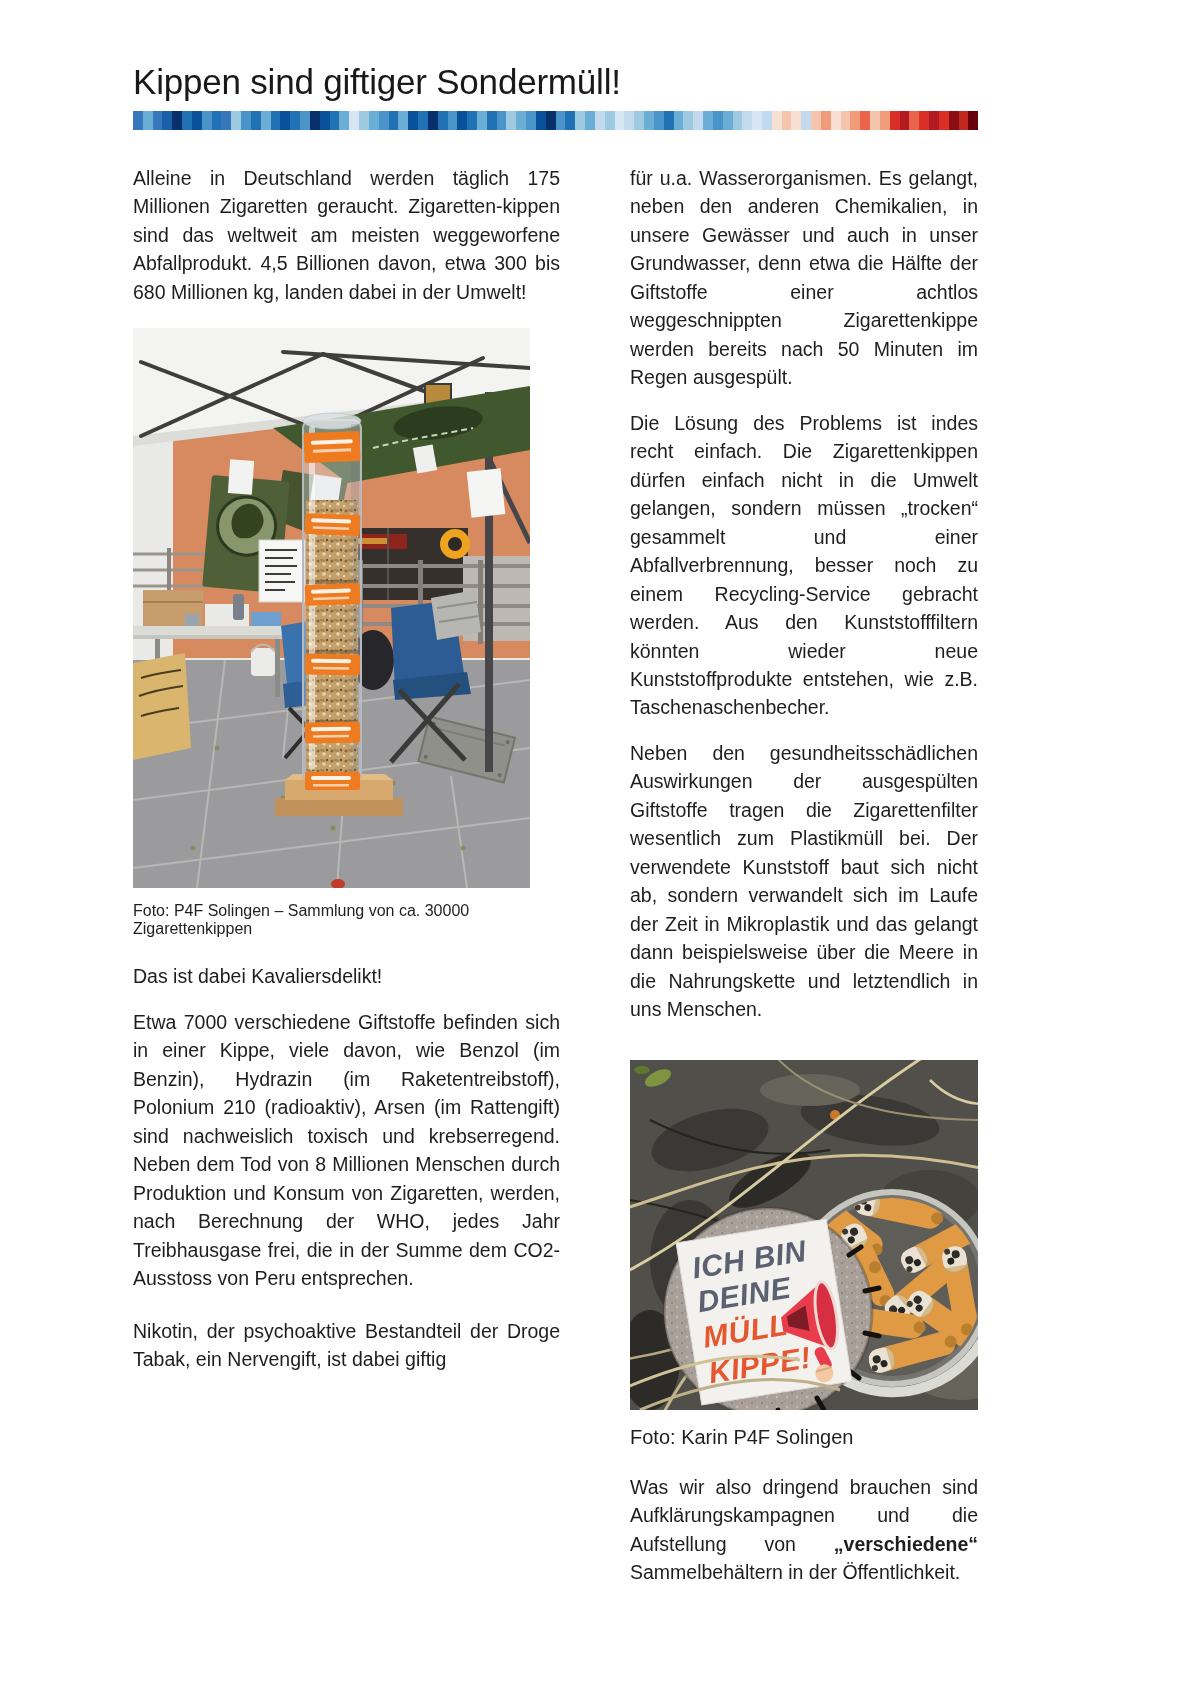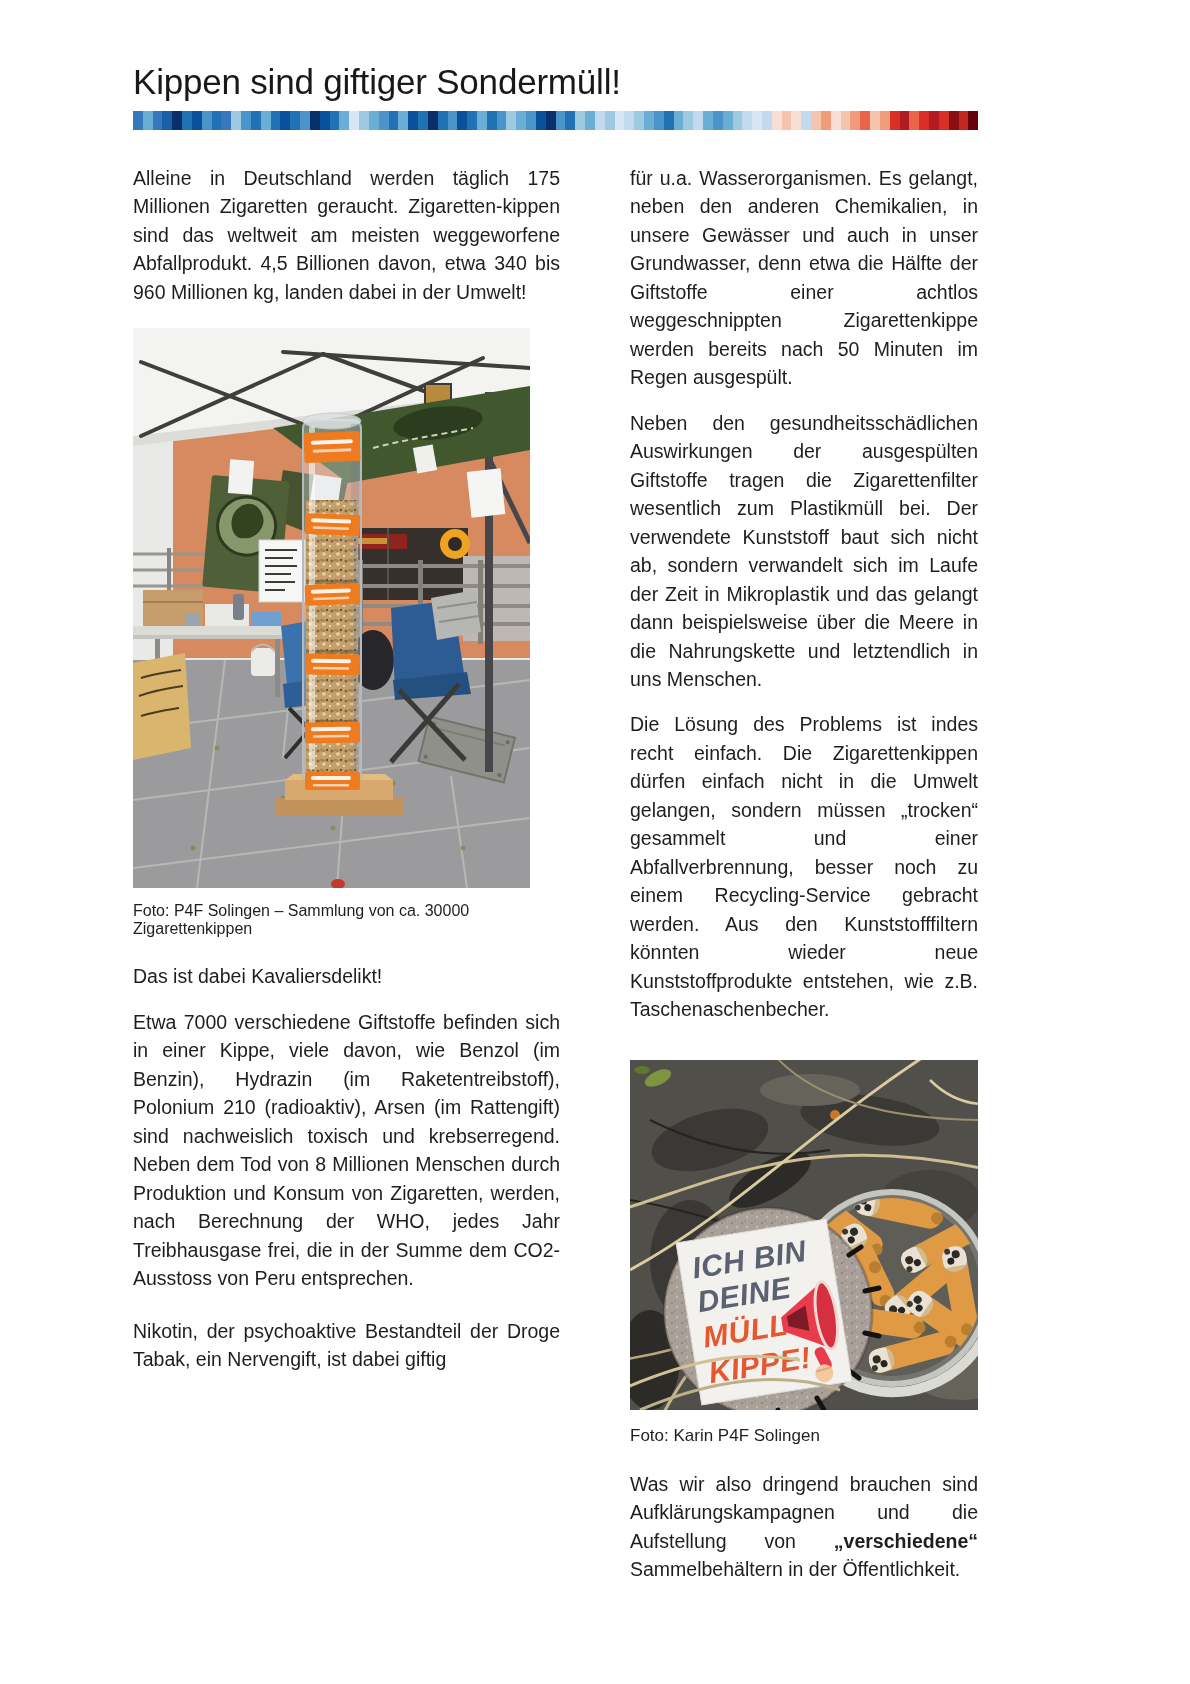--- a/index.html
+++ b/index.html
@@ -12,21 +12,21 @@
   .cols{display:flex;margin-top:34px;}
   .col-left{width:427px;}
   .col-right{width:348px;margin-left:70px;}
   p.para{margin:0 0 17px 0;text-align:justify;font-size:19.5px;line-height:1.46;color:#1e1e1e;}
   p.para:last-child{margin-bottom:0;margin-top:24px;}
   figure{margin:0;}
   figure svg{display:block;}
   .fig1{margin-top:22px;}
   .fig2{margin-top:36px;}
   .caption{font-size:16px;color:#1f1f1f;margin:14px 0 24px 0;}
-  .caption2{font-size:17px;color:#1f1f1f;margin:16px 0 24px 0;}
+  .caption2{font-size:20px;color:#1f1f1f;margin:16px 0 24px 0;}
   .bold{font-weight:bold;}
   svg text.tinword{font-family:"Liberation Sans",sans-serif;font-weight:bold;font-style:italic;font-size:30px;letter-spacing:0.5px;}
 </style>
 </head>
 <body>
 
 <div class="page">
   <div class="content">
 
     <h1 class="title">Kippen sind giftiger Sondermüll!</h1>
@@ -116,21 +116,21 @@
         <div class="stripe" style="background: rgb(179, 27, 34);"></div>
         <div class="stripe" style="background: rgb(217, 47, 39);"></div>
         <div class="stripe" style="background: rgb(138, 15, 21);"></div>
         <div class="stripe" style="background: rgb(194, 40, 31);"></div>
         <div class="stripe" style="background: rgb(103, 0, 13);"></div>
       </div>
 
     <div class="cols">
 
       <div class="col-left">
-        <p class="para">Alleine in Deutschland werden täglich 175 Millionen Zigaretten geraucht. Zigaretten-kippen sind das weltweit am meisten weggeworfene Abfallprodukt. 4,5 Billionen davon, etwa 340 bis 960 Millionen kg, landen dabei in der Umwelt!</p>
+        <p class="para">Alleine in Deutschland werden täglich 175 Millionen Zigaretten geraucht. Zigaretten-kippen sind das weltweit am meisten weggeworfene Abfallprodukt. 4,5 Billionen davon, etwa 300 bis 680 Millionen kg, landen dabei in der Umwelt!</p>
 
         <figure class="fig1">
           <svg width="397" height="560" viewBox="0 0 397 560">
             <defs>
               <pattern id="buttpat" width="14" height="10" patternUnits="userSpaceOnUse">
                 <rect width="14" height="10" fill="#c4a06c"></rect>
                 <circle cx="3" cy="3" r="1.6" fill="#8a6a40"></circle>
                 <circle cx="9" cy="6" r="1.8" fill="#e8d4a8"></circle>
                 <rect x="5" y="1" width="5" height="2.5" rx="1" fill="#a88450" transform="rotate(20 7 2)"></rect>
                 <circle cx="12" cy="2" r="1.2" fill="#6a5434"></circle>
@@ -336,22 +336,22 @@
         </figure>
         <div class="caption">Foto: P4F Solingen – Sammlung von ca. 30000 Zigarettenkippen</div>
 
         <p class="para">Das ist dabei Kavaliersdelikt!</p>
         <p class="para">Etwa 7000 verschiedene Giftstoffe befinden sich in einer Kippe, viele davon, wie Benzol (im Benzin), Hydrazin (im Raketentreibstoff), Polonium 210 (radioaktiv), Arsen (im Rattengift) sind nachweislich toxisch und krebserregend. Neben dem Tod von 8 Millionen Menschen durch Produktion und Konsum von Zigaretten, werden, nach Berechnung der WHO, jedes Jahr Treibhausgase frei, die in der Summe dem CO2-Ausstoss von Peru entsprechen.</p>
         <p class="para">Nikotin, der psychoaktive Bestandteil der Droge Tabak, ein Nervengift, ist dabei giftig</p>
       </div>
 
       <div class="col-right">
         <p class="para">für u.a. Wasserorganismen. Es gelangt, neben den anderen Chemikalien, in unsere Gewässer und auch in unser Grundwasser, denn etwa die Hälfte der Giftstoffe einer achtlos weggeschnippten Zigarettenkippe werden bereits nach 50 Minuten im Regen ausgespült.</p>
+        <p class="para">Die Lösung des Problems ist indes recht einfach. Die Zigarettenkippen dürfen einfach nicht in die Umwelt gelangen, sondern müssen „trocken“ gesammelt und einer Abfallverbrennung, besser noch zu einem Recycling-Service gebracht werden. Aus den Kunststofffiltern könnten wieder neue Kunststoffprodukte entstehen, wie z.B. Taschenaschenbecher.</p>
         <p class="para">Neben den gesundheitsschädlichen Auswirkungen der ausgespülten Giftstoffe tragen die Zigarettenfilter wesentlich zum Plastikmüll bei. Der verwendete Kunststoff baut sich nicht ab, sondern verwandelt sich im Laufe der Zeit in Mikroplastik und das gelangt dann beispielsweise über die Meere in die Nahrungskette und letztendlich in uns Menschen.</p>
-        <p class="para">Die Lösung des Problems ist indes recht einfach. Die Zigarettenkippen dürfen einfach nicht in die Umwelt gelangen, sondern müssen „trocken“ gesammelt und einer Abfallverbrennung, besser noch zu einem Recycling-Service gebracht werden. Aus den Kunststofffiltern könnten wieder neue Kunststoffprodukte entstehen, wie z.B. Taschenaschenbecher.</p>
 
         <figure class="fig2">
           <svg width="348" height="350" viewBox="0 0 348 350">
             <defs>
               <pattern id="lidpat" width="10" height="10" patternUnits="userSpaceOnUse">
                 <rect width="10" height="10" fill="#aaa09a"></rect>
                 <circle cx="2" cy="3" r="1" fill="#8a8078"></circle>
                 <circle cx="7" cy="7" r="1.2" fill="#c4bab2"></circle>
                 <circle cx="5" cy="1" r="0.8" fill="#958a82"></circle>
               </pattern>

